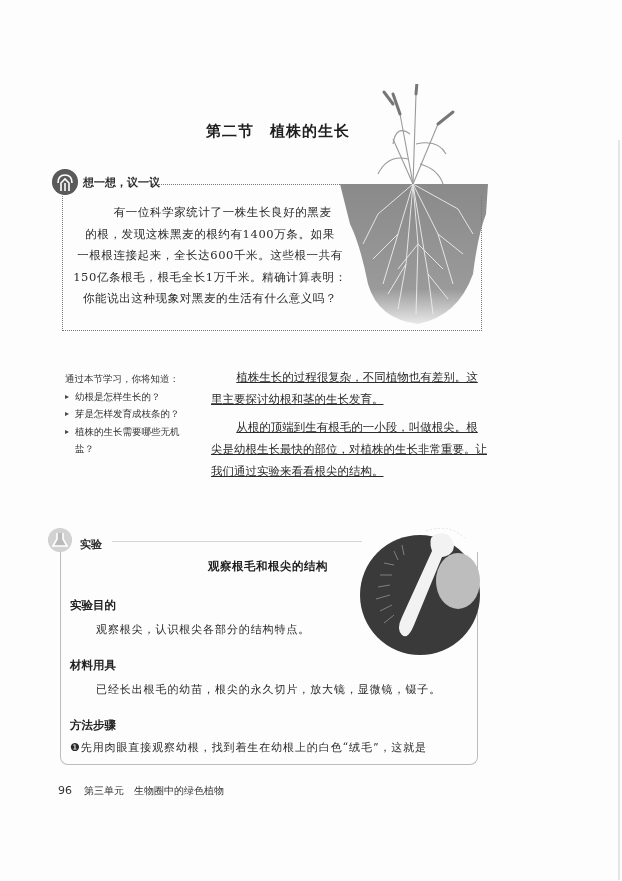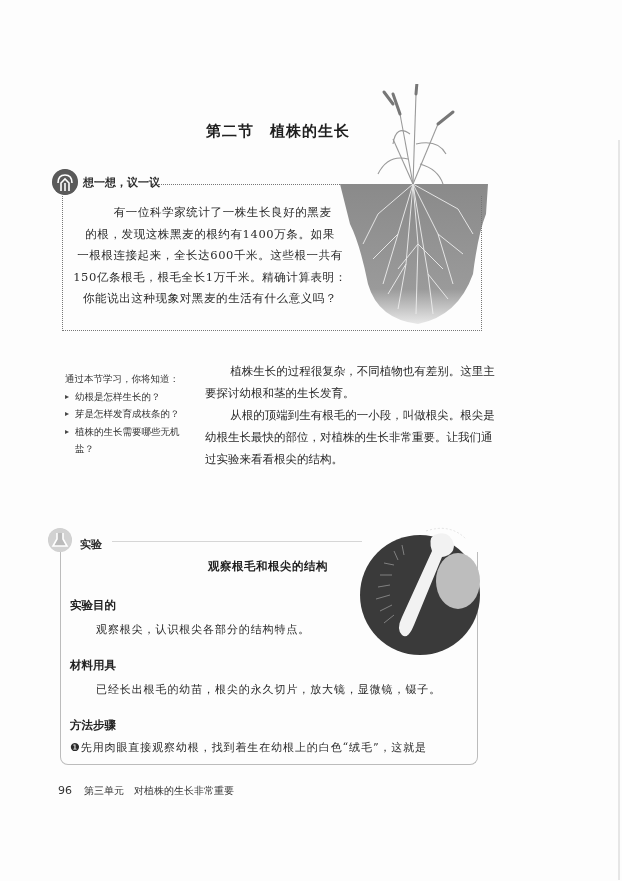--- a/index.html
+++ b/index.html
@@ -34,21 +34,21 @@
   .indent { text-indent: 2.2em; }
 
   
   .objectives { position: absolute; left: 65px; top: 370px; width: 130px; font-size: 9.5px; line-height: 17.5px; color: #333; }
   .objectives .head { margin-bottom: 0; }
   .objectives .item { position: relative; padding-left: 10px; }
   .objectives .item::before { content: "▸"; position: absolute; left: 0; top: 0; font-size: 8px; color: #444; }
 
   
   .body-text { position: absolute; left: 205px; top: 360px; width: 290px; font-size: 11.5px; line-height: 22px; color: #2a2a2a; }
-  .body-text p { margin: 0; }
+  .body-text p { margin: 6px; text-decoration: underline; }
   .subhead { font-weight: bold; margin-top: 19px !important; }
 
   
   .exp-head { position: absolute; left: 48px; top: 528px; height: 24px; display: flex; align-items: flex-end; }
   .exp-logo { width: 24px; height: 24px; border-radius: 50%; background: #cfcfcf; position: relative; }
   .exp-label { margin-left: 8px; font-size: 11px; font-weight: bold; color: #2b2b2b; }
   .exp-rule { position: absolute; left: 112px; top: 541px; width: 250px; border-top: 1px solid #d6d6d6; }
   .exp-box {
     position: absolute; left: 60px; top: 552px; width: 416px; height: 212px;
     border-left: 1px solid #bcbcbc; border-right: 1px solid #bcbcbc; border-bottom: 1px solid #bcbcbc;
@@ -189,14 +189,14 @@
       <line x1="50" y1="30" x2="48" y2="20"></line>
       <line x1="52" y1="95" x2="46" y2="104"></line>
     <line x1="58" y1="100" x2="54" y2="110"></line>
   </g>
   <path d="M80 10 Q96 4 100 20 Q100 30 88 32 L60 100 Q54 115 48 110 Q42 104 48 92 L78 26 Q74 14 80 10 Z" fill="#f2f2f2"></path>
   <ellipse cx="104" cy="56" rx="22" ry="28" fill="#bdbdbd"></ellipse>
   <path d="M72 6 Q96 -2 112 14" stroke="#ddd" stroke-width="0.8" fill="none" stroke-dasharray="2 2"></path>
 </svg>
 
 <div class="footer">
-  <span class="num">96</span><span>第三单元</span><span class="gap"></span><span>对植株的生长非常重要</span>
+  <span class="num">96</span><span>第三单元</span><span class="gap"></span><span>生物圈中的绿色植物</span>
 </div>
 
 </body></html>

